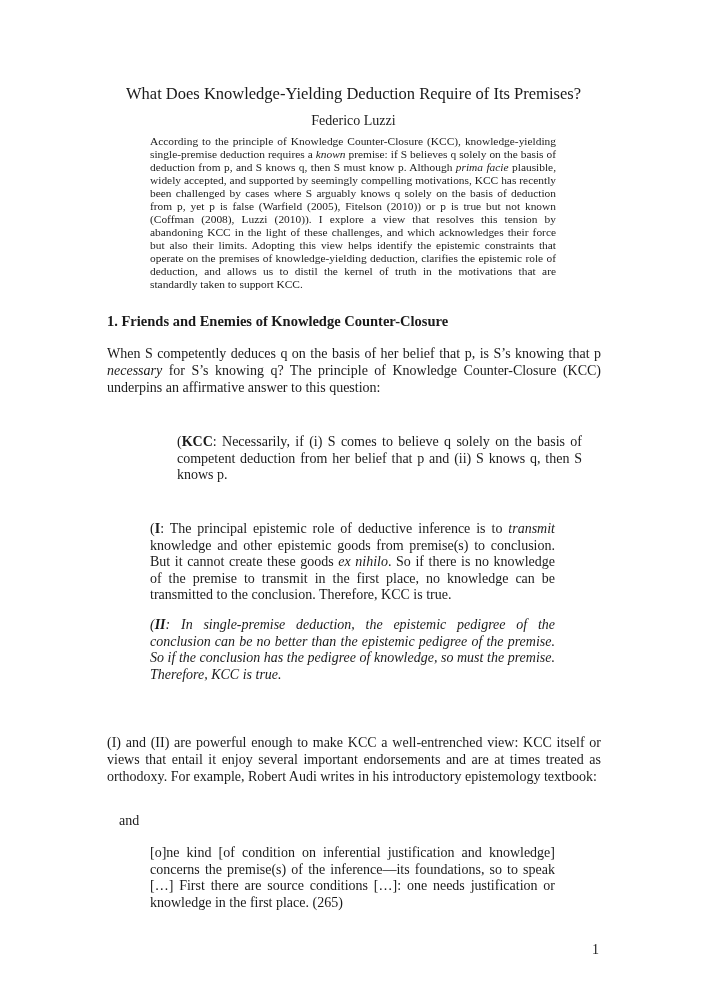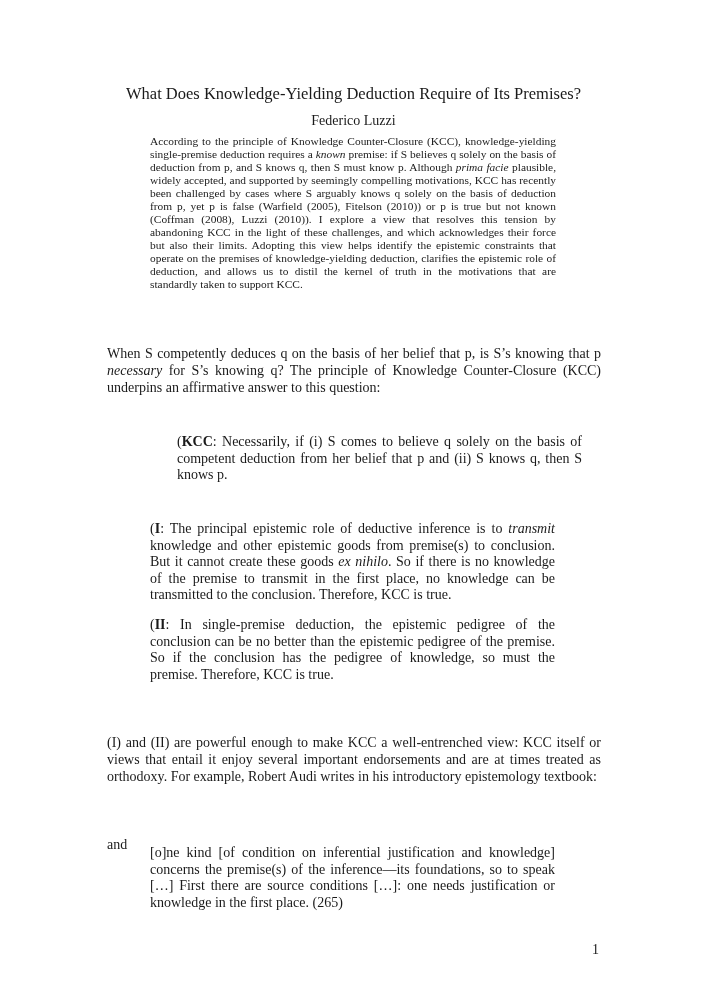--- a/index.html
+++ b/index.html
@@ -22,33 +22,34 @@
 <body>
 
 <div class="page">
   <div class="title">What Does Knowledge-Yielding Deduction Require of Its Premises?</div>
   <div class="author">Federico Luzzi</div>
 
   <div class="abstract">
     <span>According to the principle of Knowledge Counter-Closure (KCC), knowledge-yielding single-premise deduction requires a </span><i>known</i><span> premise: if S believes q solely on the basis of deduction from p, and S knows q, then S must know p. Although </span><i>prima facie</i><span> plausible, widely accepted, and supported by seemingly compelling motivations, KCC has recently been challenged by cases where S arguably knows q solely on the basis of deduction from p, yet p is false (Warfield (2005), Fitelson (2010)) or p is true but not known (Coffman (2008), Luzzi (2010)). I explore a view that resolves this tension by abandoning KCC in the light of these challenges, and which acknowledges their force but also their limits. Adopting this view helps identify the epistemic constraints that operate on the premises of knowledge-yielding deduction, clarifies the epistemic role of deduction, and allows us to distil the kernel of truth in the motivations that are standardly taken to support KCC.</span>
   </div>
 
+  <div class="h1">1. Friends and Enemies of Knowledge Counter-Closure</div>
 
   <div class="para" style="top:345px;">
     <span>When S competently deduces q on the basis of her belief that p, is S’s knowing that p </span><i>necessary</i><span> for S’s knowing q? The principle of Knowledge Counter-Closure (KCC) underpins an affirmative answer to this question:</span>
   </div>
 
   <div class="quote" style="top:434px;margin-left:27px;">(<b>KCC</b><span>: Necessarily, if (i) S comes to believe q solely on the basis of competent deduction from her belief that p and (ii) S knows q, then S knows p.</span></div>
 
 
   <div class="quote" style="top:521px;">(<b>I</b><span>: The principal epistemic role of deductive inference is to </span><i>transmit</i><span> knowledge and other epistemic goods from premise(s) to conclusion. But it cannot create these goods </span><i>ex nihilo</i><span>. So if there is no knowledge of the premise to transmit in the first place, no knowledge can be transmitted to the conclusion. Therefore, KCC is true.</span></div>
 
-  <div class="quote" style="top:617px;">(<b>II</b><span>: In single-premise deduction, the epistemic pedigree of the conclusion can be no better than the epistemic pedigree of the premise. So if the conclusion has the pedigree of knowledge, so must the premise. Therefore, KCC is true.</span></div>
+  <div class="quote" style="top:617px;font-style:italic;">(<b>II</b><span>: In single-premise deduction, the epistemic pedigree of the conclusion can be no better than the epistemic pedigree of the premise. So if the conclusion has the pedigree of knowledge, so must the premise. Therefore, KCC is true.</span></div>
 
   <div class="para" style="top:734px;">(I) and (II) are powerful enough to make KCC a well-entrenched view: KCC itself or views that entail it enjoy several important endorsements and are at times treated as orthodoxy. For example, Robert Audi writes in his introductory epistemology textbook:</div>
 
 
-  <div class="para" style="top:836px;">and</div>
+  <div class="para" style="top:812px;margin-left:12px;">and</div>
 
   <div class="quote" style="top:845px;">[o]ne kind [of condition on inferential justification and knowledge] concerns the premise(s) of the inference—its foundations, so to speak […] First there are source conditions […]: one needs justification or knowledge in the first place. (265)</div>
 
   <div class="pagenum">1</div>
 </div>
 
 </body></html>

